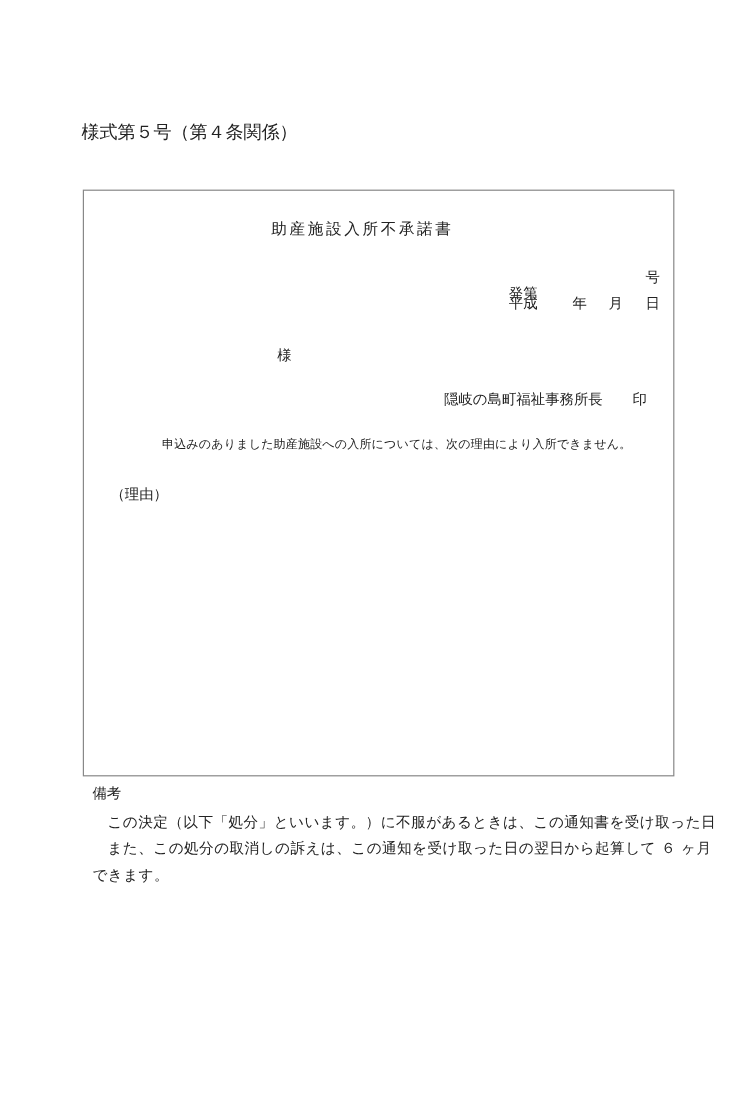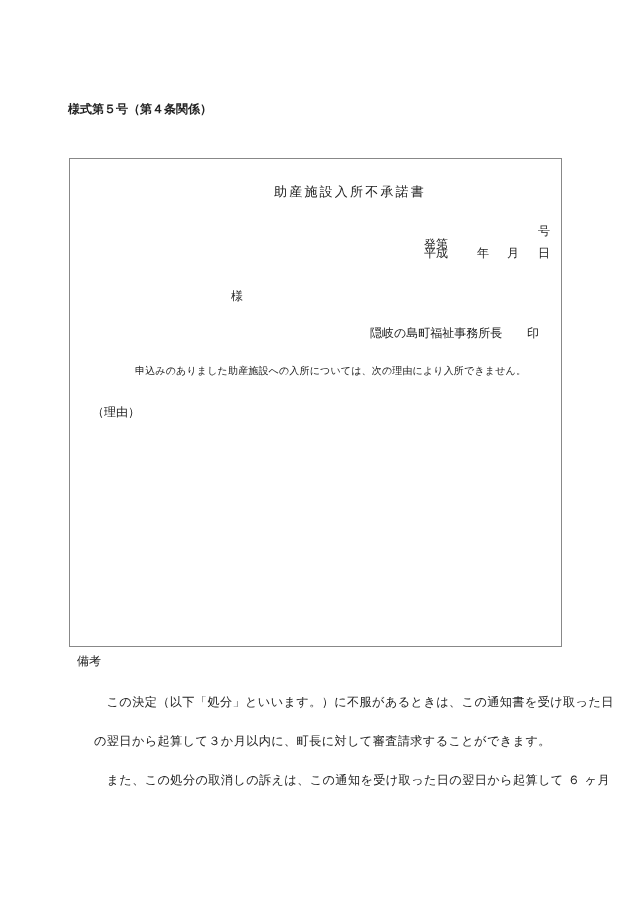--- a/index.html
+++ b/index.html
@@ -2,44 +2,44 @@
 <html><head>
   <meta charset="utf-8">
   <style>
     html, body { margin: 0; padding: 0; background: #ffffff; }
     body {
       width: 630px; height: 915px; position: relative; overflow: hidden;
       font-family: "DejaVu Serif", "Liberation Serif", serif;
       color: #222222; font-size: 12px;
     }
     .abs { position: absolute; white-space: nowrap; line-height: 1; }
-    .form-no { left: 68px; top: 103px; font-size: 12px; font-weight: bold; }
+    .form-no { left: 68px; top: 103px; font-size: 15px; }
     .frame {
       position: absolute; left: 69px; top: 158px;
       width: 491px; height: 487px;
       border: 1.5px solid #888888;
     }
-    .title { left: 226px; top: 185px; font-size: 13px; letter-spacing: 2.2px; margin-left: 48px; }
+    .title { left: 226px; top: 185px; font-size: 13px; letter-spacing: 2.2px; }
     .issue-no { left: 424px; top: 238px; font-size: 12px; }
     .issue-go { left: 538px; top: 225px; font-size: 12px; }
     .date-era { left: 424px; top: 247px; font-size: 12px; }
     .date-y { left: 477px; top: 247px; font-size: 12px; }
     .date-m { left: 507px; top: 247px; font-size: 12px; }
     .date-d { left: 538px; top: 247px; font-size: 12px; }
     .addressee { left: 231px; top: 290px; font-size: 12px; }
     .issuer { left: 370px; top: 327px; font-size: 12px; text-align: center; }
     .seal { left: 527px; top: 327px; font-size: 12px; }
     .body-text { left: 92px; top: 366px; font-size: 10px; letter-spacing: 0.15px; padding-left: 43px; }
     .reason-label { left: 92px; top: 406px; font-size: 12px; }
     .notes-head { left: 77px; top: 655px; font-size: 12px; }
     .notes {
       position: absolute; left: 77px; top: 674px; width: 480px;
       font-size: 12.2px; line-height: 22px;
     }
-    .notes p { margin: 17px; white-space: nowrap; letter-spacing: 0.35px; }
+    .notes p { margin: 0; white-space: nowrap; letter-spacing: 0.35px; }
   </style>
 </head>
 <body>
 
 <div class="abs form-no">様式第５号（第４条関係）</div>
 
 <div class="frame"></div>
 
 <div class="abs title">助産施設入所不承諾書</div>
 
@@ -57,15 +57,15 @@
 <div class="abs seal">印</div>
 
 <div class="abs body-text">申込みのありました助産施設への入所については、次の理由により入所できません。</div>
 
 <div class="abs reason-label">（理由）</div>
 
 <div class="abs notes-head">備考</div>
 
 <div class="notes">
   <p>　この決定（以下「処分」といいます。）に不服があるときは、この通知書を受け取った日</p>
-  <p>の翌日から起算して３か月以内に、町長に対して審査請求することができます。</p>
   <p>　また、この処分の取消しの訴えは、この通知を受け取った日の翌日から起算して ６ ヶ月</p>
+  <p>できます。</p>
 </div>
 
 </body></html>

